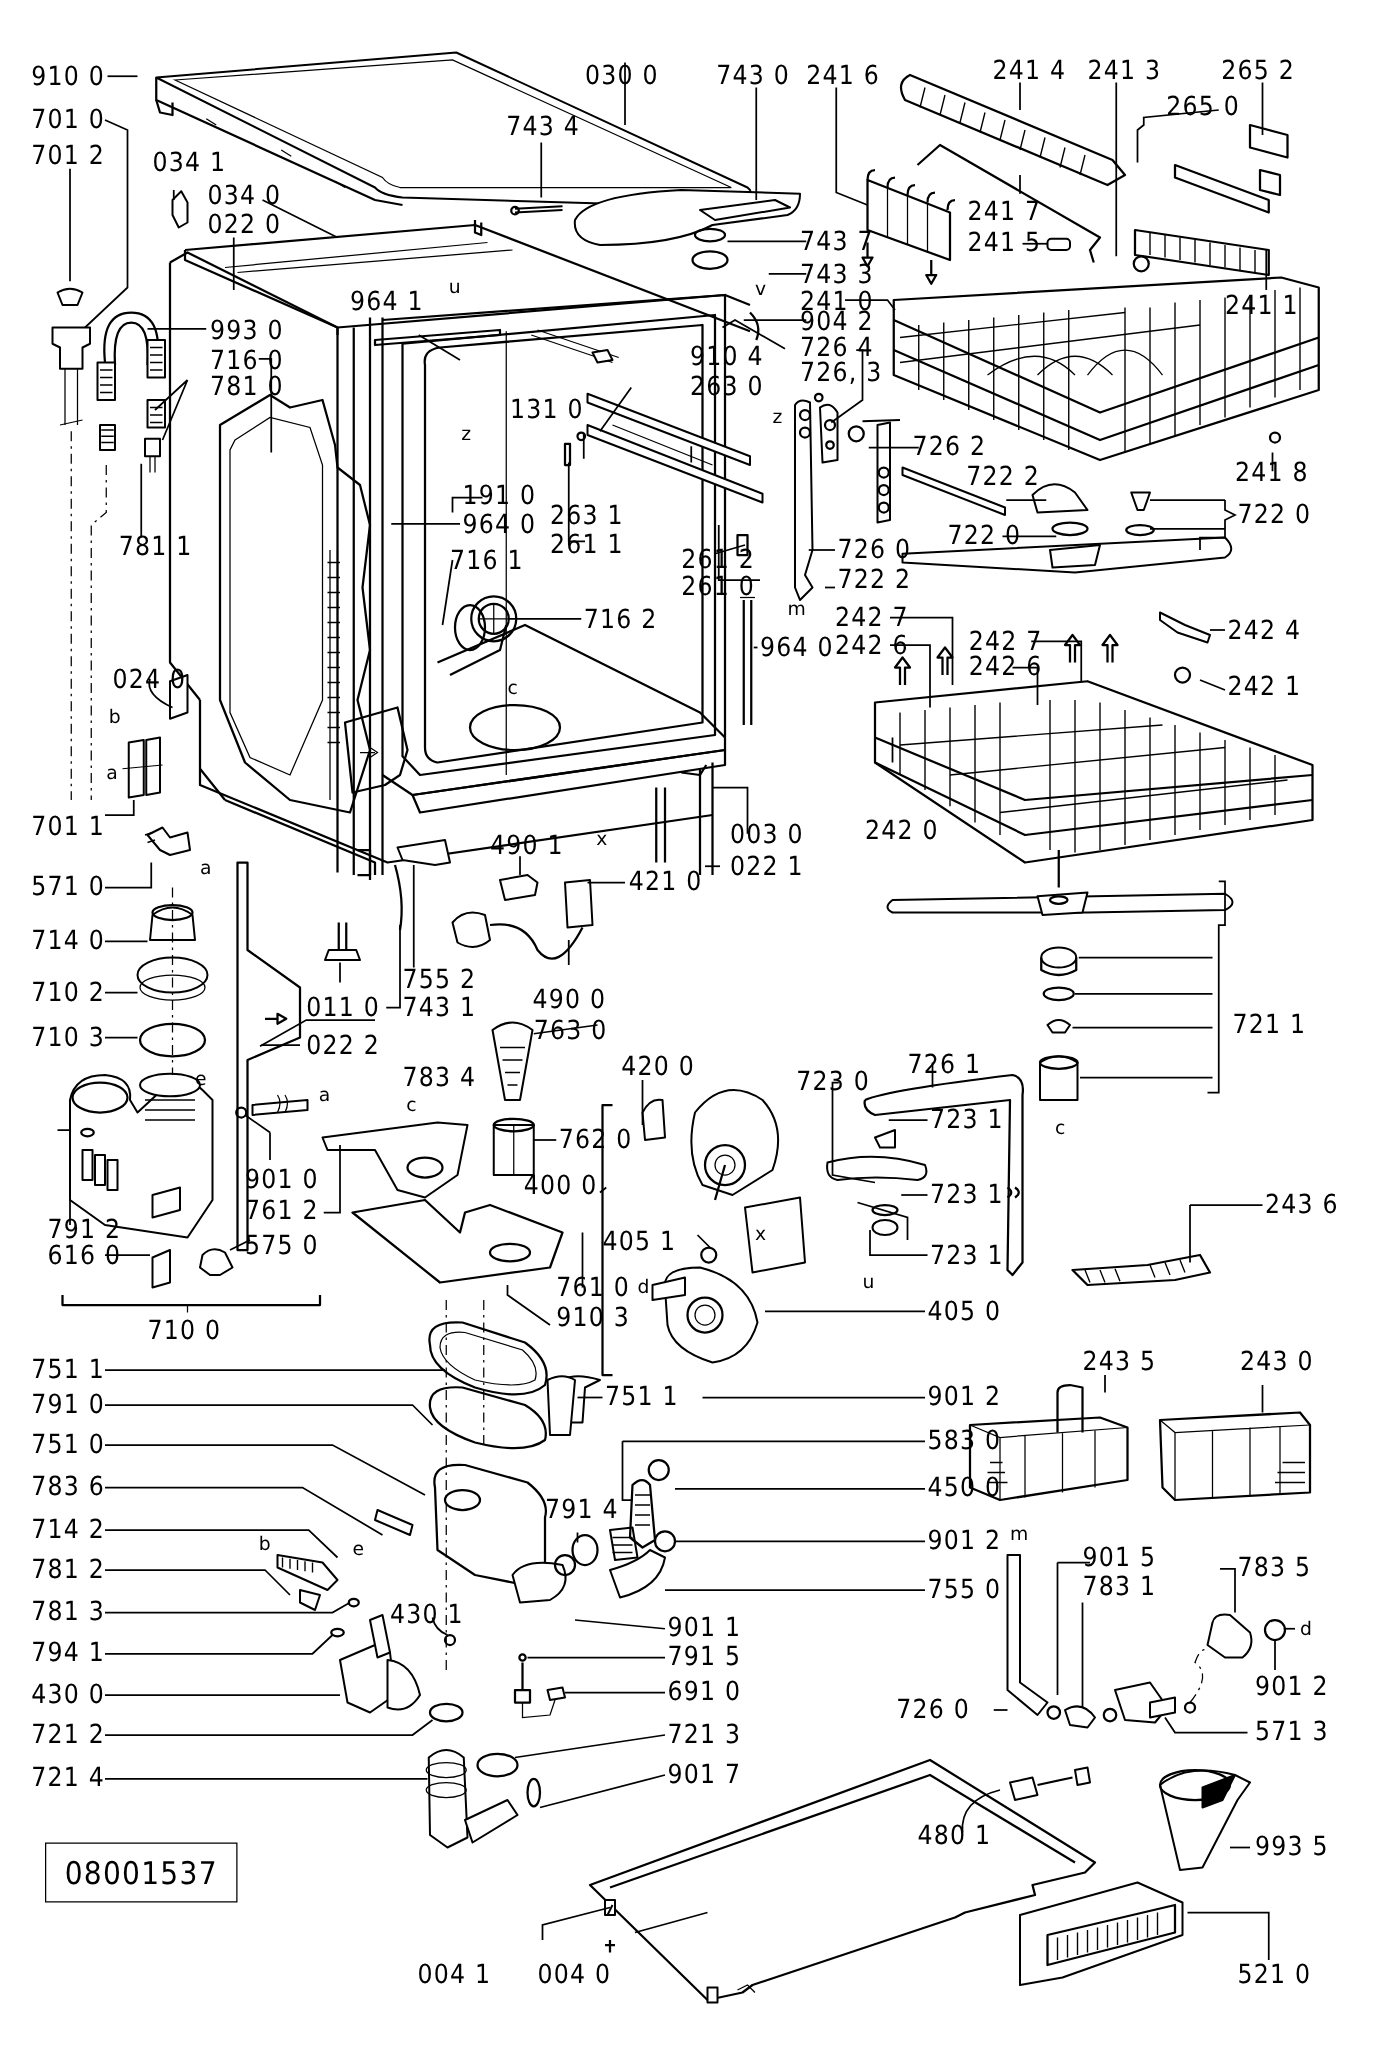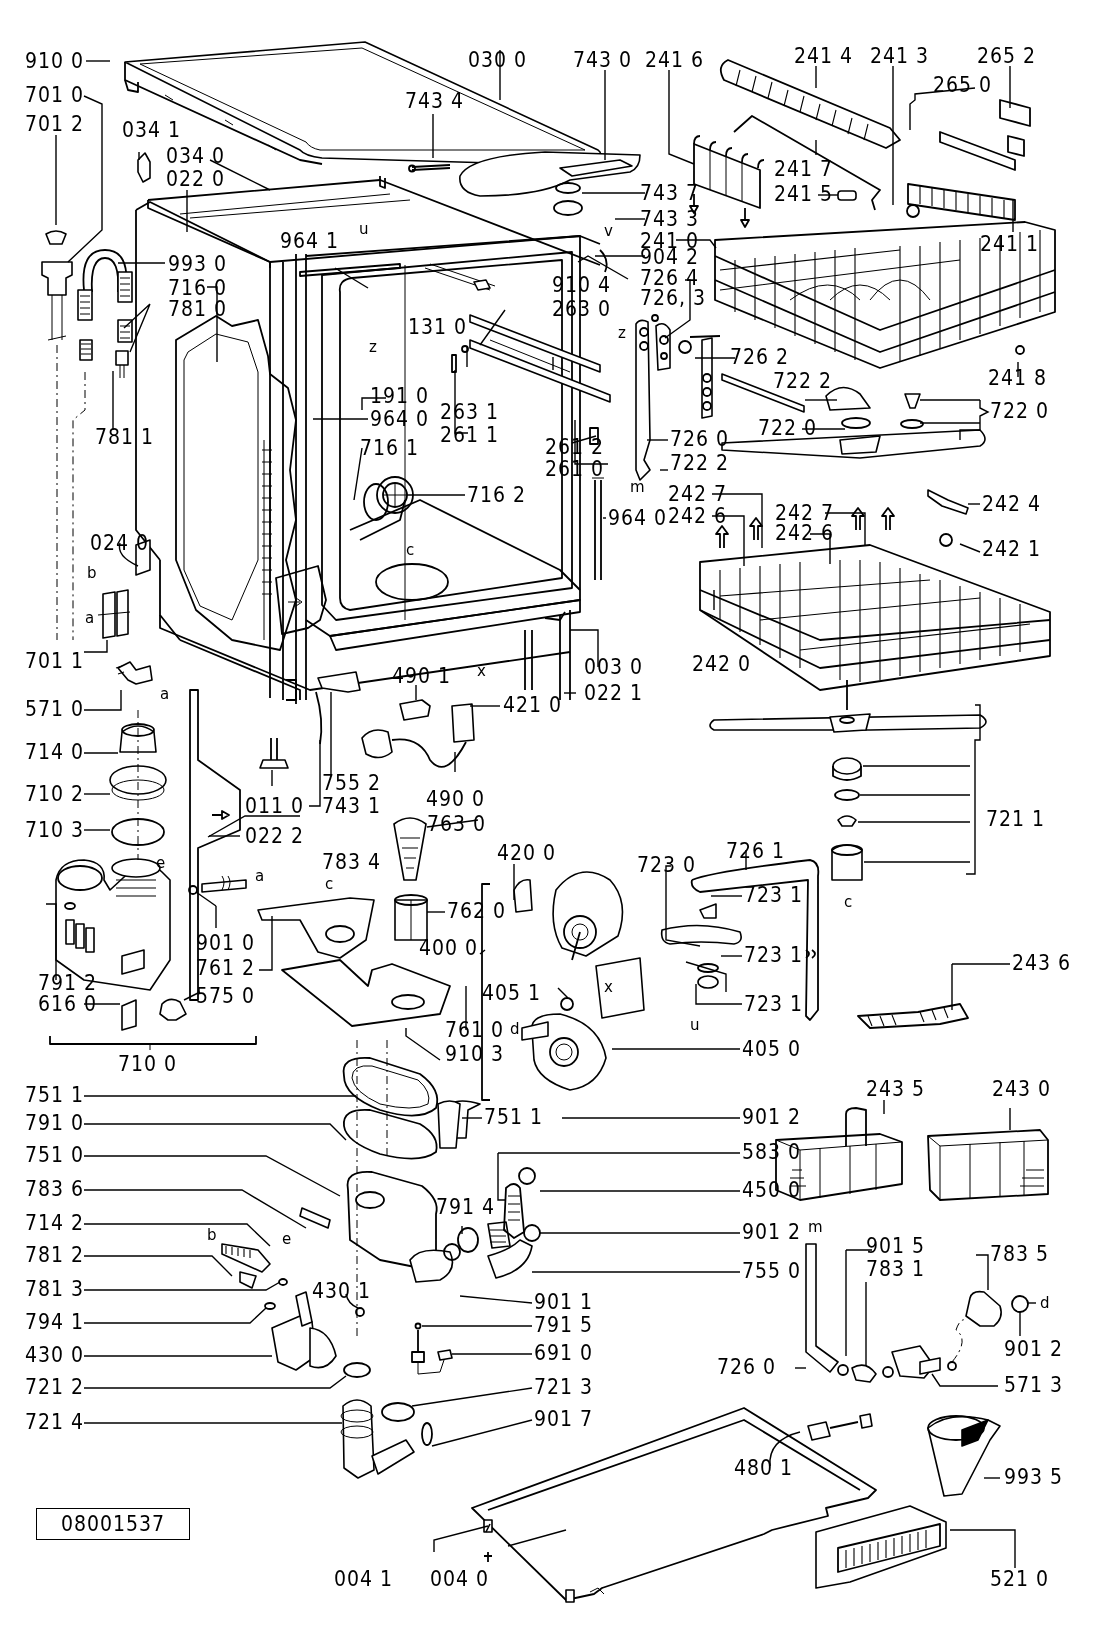--- a/index.html
+++ b/index.html
@@ -6,21 +6,21 @@
   body{width:1100px;height:1647px;position:relative;overflow:hidden;font-family:"DejaVu Sans Mono","Liberation Mono",monospace;}
   #diagram{position:absolute;left:0;top:0;width:1100px;height:1647px;}
   .lbl{font-family:"DejaVu Sans Condensed","DejaVu Sans",sans-serif;font-size:21px;font-weight:normal;fill:#000;letter-spacing:1px;}
   .ltr{font-family:"DejaVu Sans",sans-serif;font-size:15px;fill:#000;}
   .ln{stroke:#000;stroke-width:1.4;fill:none;}
   .pt{stroke:#000;stroke-width:1.8;fill:none;stroke-linejoin:round;}
   .pf{stroke:#000;stroke-width:1.6;fill:#fff;stroke-linejoin:round;}
   .thin{stroke:#000;stroke-width:1;fill:none;}
   .dash{stroke:#000;stroke-width:1;fill:none;stroke-dasharray:8 4 2 4;}
   .grid{stroke:#000;stroke-width:1.1;fill:none;}
-  #doc-id-box{position:absolute;left:36px;top:1508px;width:154px;height:32px;border:1.5px solid #000;box-sizing:border-box;display:flex;align-items:center;justify-content:center;font-family:"DejaVu Sans Condensed","DejaVu Sans",sans-serif;font-size:21px;letter-spacing:1px;}
+  #doc-id-box{position:absolute;left:36px;top:1474px;width:154px;height:48px;border:1.5px solid #000;box-sizing:border-box;display:flex;align-items:center;justify-content:center;font-family:"DejaVu Sans Condensed","DejaVu Sans",sans-serif;font-size:25px;letter-spacing:1px;}
 </style>
 </head>
 <body>
 
 <svg id="diagram" viewBox="0 0 1100 1647" xmlns="http://www.w3.org/2000/svg">
 
   <g>
     <path class="pf" d="M125 62 L365 42 L598 150 L600 152 Q604 162 592 166 L322 158 Q305 156 300 150 Z"></path>
     <path class="thin" d="M140 64 L362 48 L585 150 L320 150 Q310 148 306 142 Z"></path>
     <path class="pt" d="M125 62 L125 80 L300 160 L322 164"></path>

